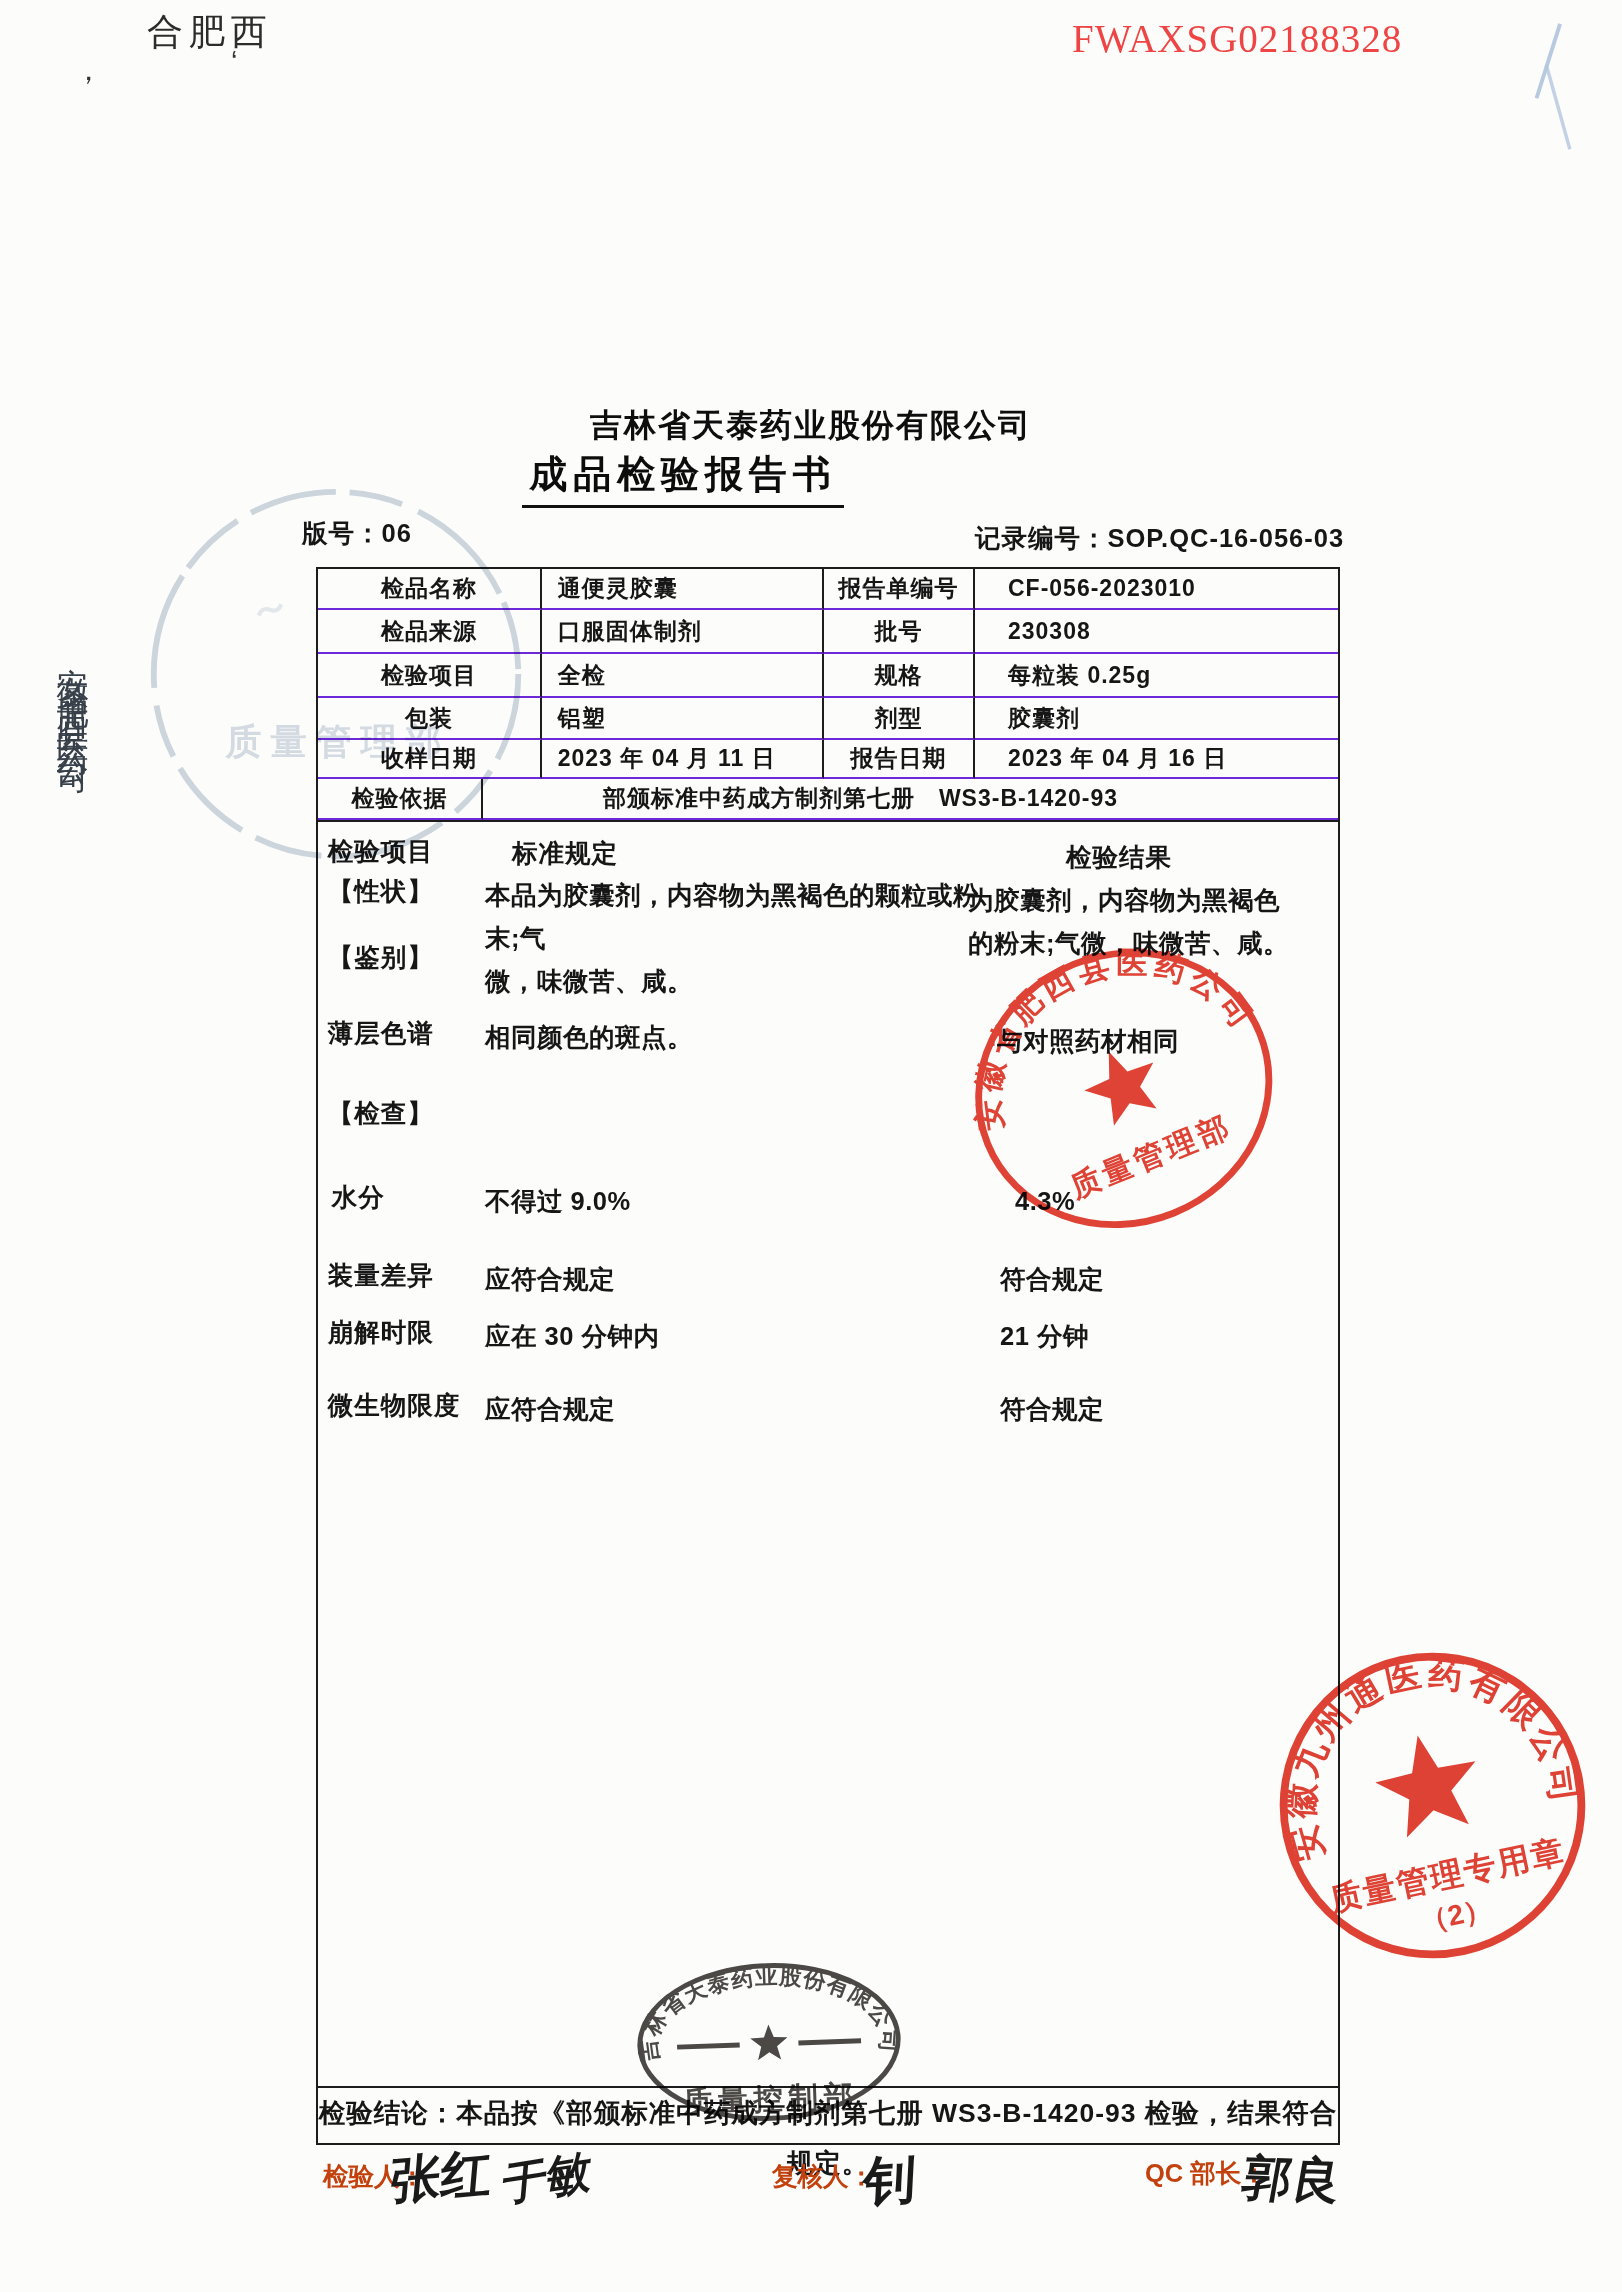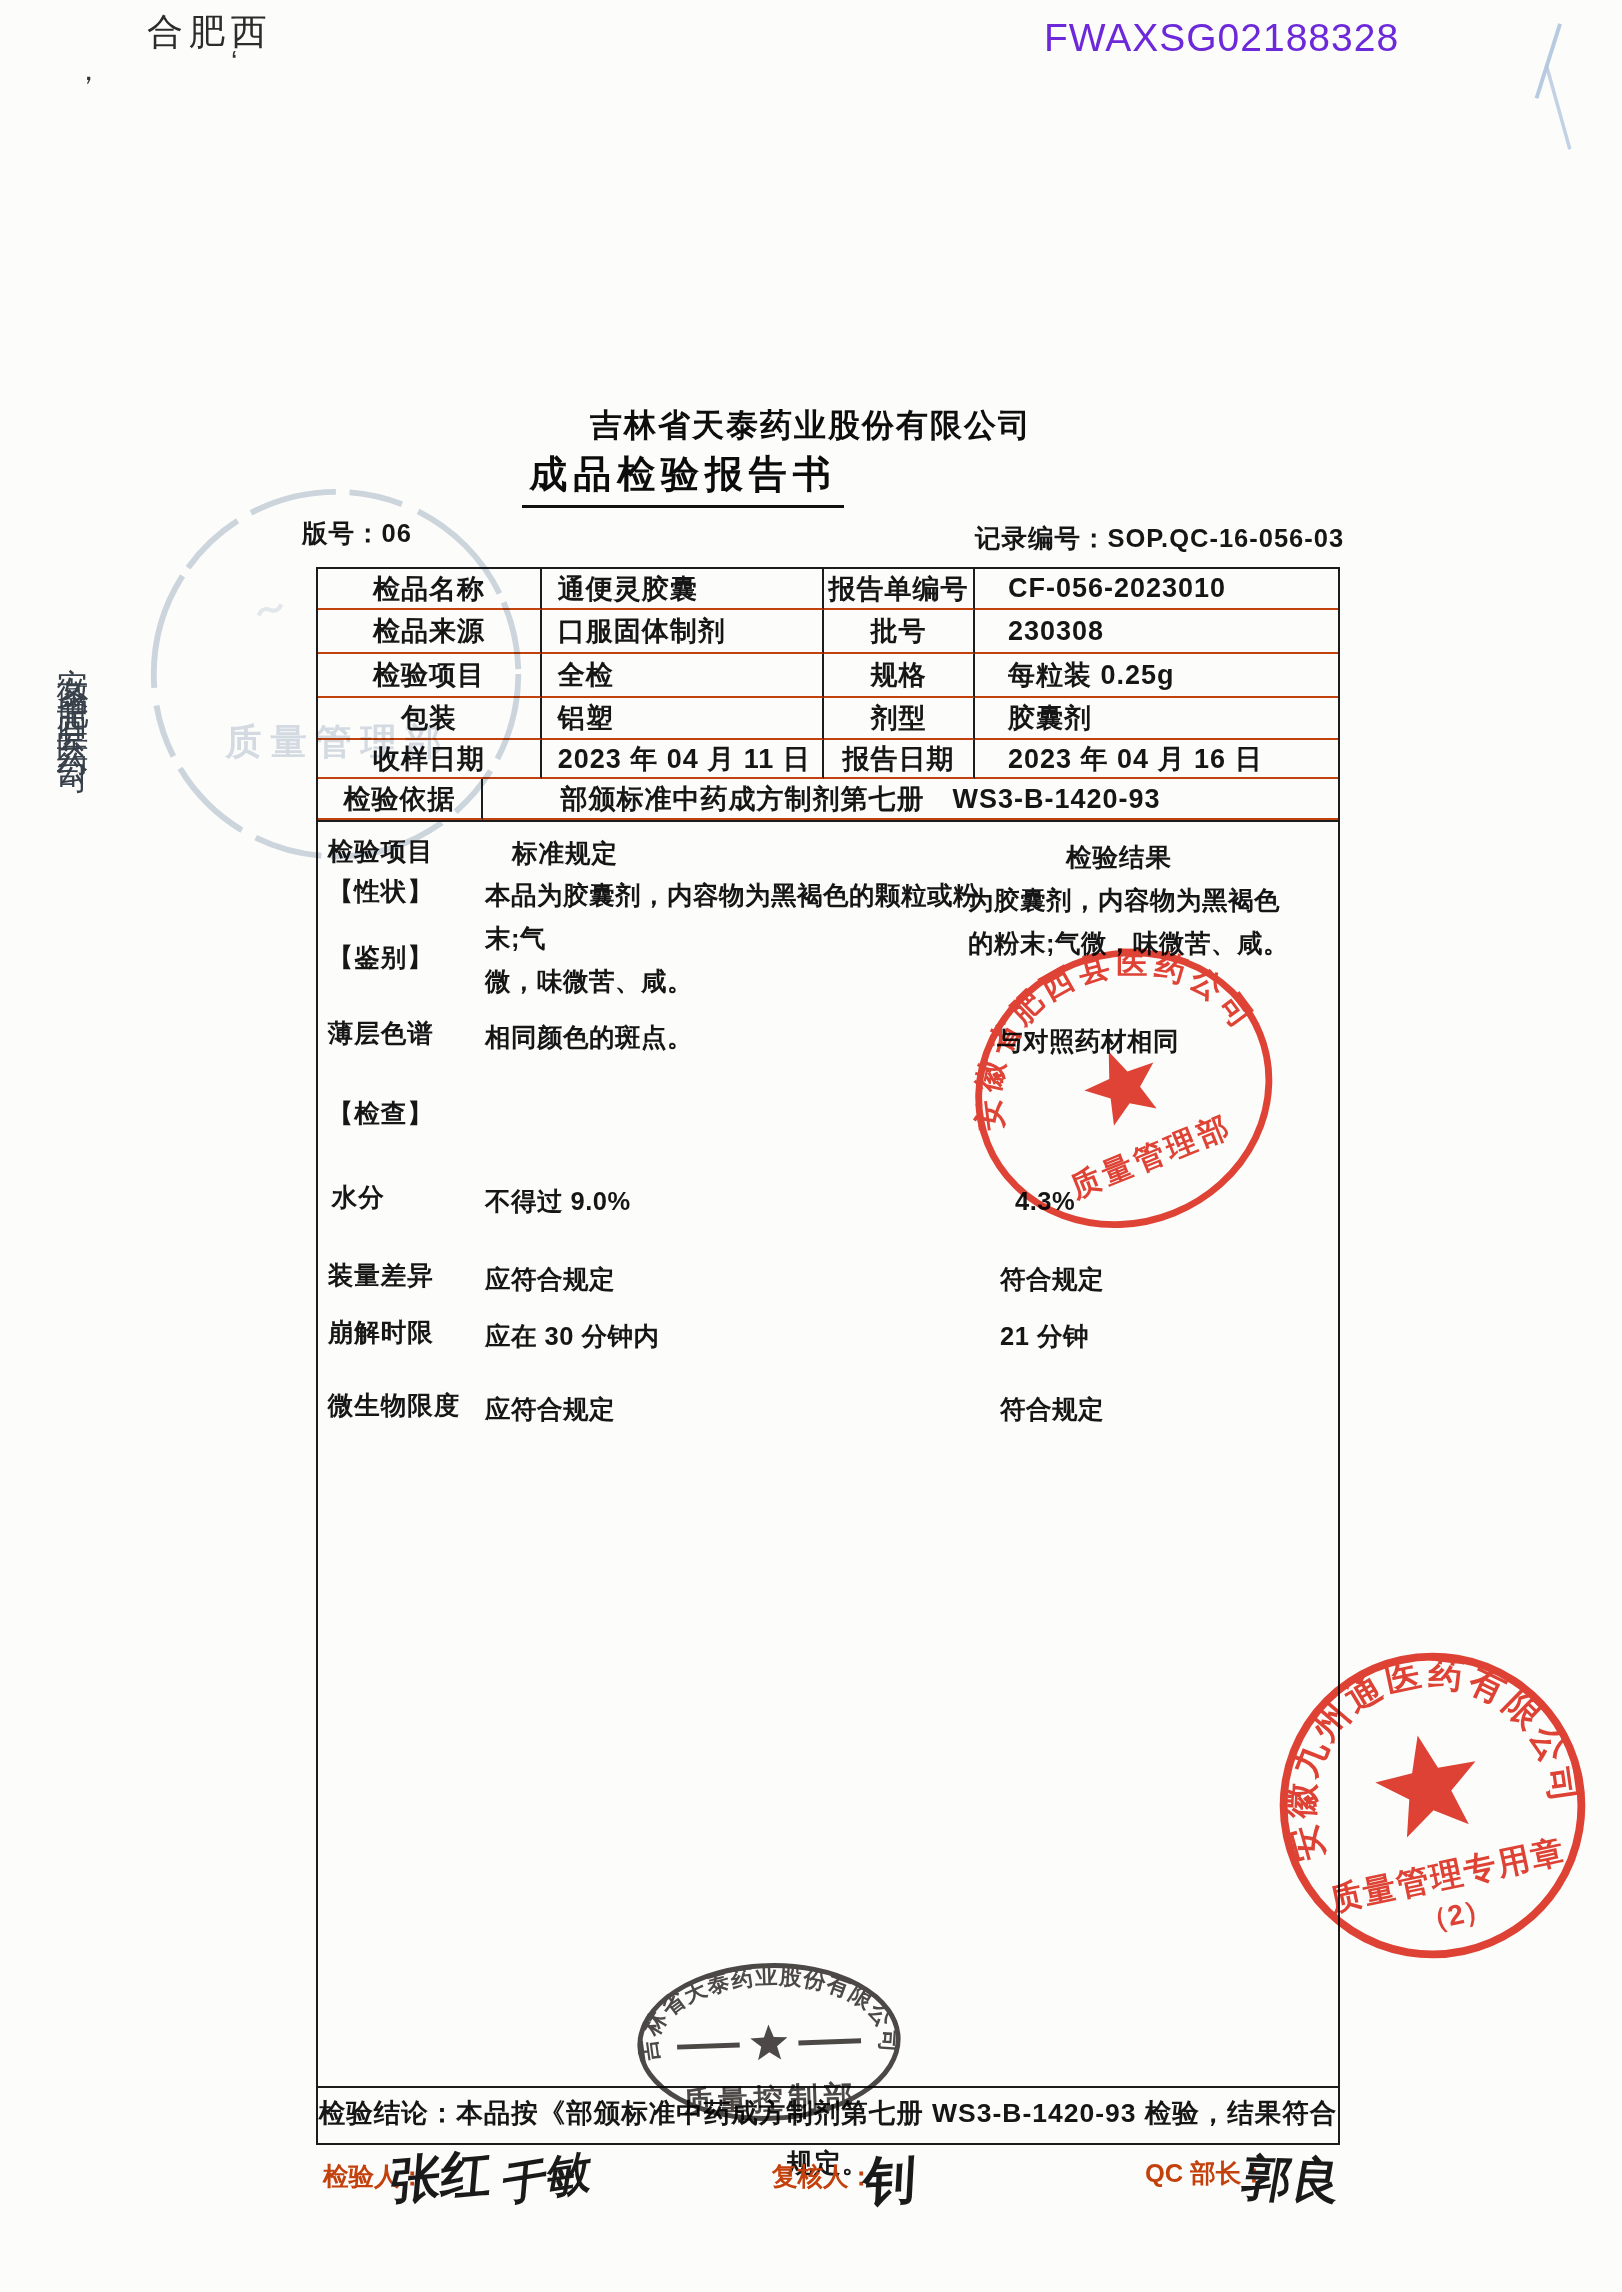--- a/index.html
+++ b/index.html
@@ -7,42 +7,42 @@
     position:relative;width:1622px;height:2293px;margin:0 auto;
     background:#fcfcfb;overflow:hidden;
     font-family:"Liberation Sans",sans-serif;color:#161616;
   }
   .abs{position:absolute;}
   .b{font-weight:700;}
   
   .hand-loc{left:147px;top:7.8px;font-family:"Liberation Serif",serif;font-size:36px;letter-spacing:5.9px;color:#2c2c2c;}
   .ink-dot1{left:74px;top:51px;font-size:29px;color:#333;}
   .ink-dot2{left:231px;top:45px;font-size:29px;color:#333;}
-  .code1{left:1044px;top:15.7px;width:451px;text-align:left;font-family:Liberation Sans, sans-serif;font-size:39px;color:#6d28d9;letter-spacing:1px;}
+  .code1{left:1072px;top:15.7px;width:451px;text-align:left;font-family:Liberation Serif, serif;font-size:39px;color:#ef4444;letter-spacing:1px;}
   .code2{left:1110px;top:84px;width:451px;text-align:left;font-family:"Liberation Serif",serif;font-size:37px;color:#242424;letter-spacing:1px;}
   .side-vert{
     left:51px;top:642px;height:461px;
     writing-mode:vertical-rl;text-orientation:upright;
     font-family:"Liberation Serif",serif;font-size:32px;letter-spacing:10.8px;color:#38404a;
   }
   .company{left:0;top:404px;width:1622px;text-align:center;font-size:32px;letter-spacing:2px;color:#0e0e0e;}
   .rpt-title-wrap{left:0;top:449px;width:1366px;text-align:center;}
   .rpt-title{display:inline-block;font-size:38px;font-weight:700;letter-spacing:5.9px;color:#0c0c0c;
     border-bottom:3.9px solid #111;padding:0 7.8px 4.9px 7.8px;}
   .version{left:302px;top:516px;font-size:25.5px;letter-spacing:1px;}
   .recordno{left:975px;top:521px;font-size:25.5px;letter-spacing:1px;}
 
   
   .tbl{
     position:absolute;left:316px;top:567px;width:1020px;height:1574px;
     border:2.9px solid #1c1c1c;
   }
   .info-grid{display:grid;grid-template-columns:224px 282px 151px auto;grid-template-rows:41px 44px 44px 42px 39px;}
-  .cell{border-right:2px solid #1c1c1c;border-bottom:2px solid #c2410c;
-    font-size:27px;font-weight:700;display:flex;align-items:center;letter-spacing:1px;overflow:hidden;}
+  .cell{border-right:2px solid #1c1c1c;border-bottom:2px solid #6d28d9;
+    font-size:23px;font-weight:700;display:flex;align-items:center;letter-spacing:1px;overflow:hidden;}
   .cell.lastcol{border-right:none;}
   .cell.lab{justify-content:center;}
   .cell.val{padding-left:15.7px;}
   .cell.val2{padding-left:33px;}
   .basis-row{display:grid;grid-template-columns:165px auto;height:41px;border-bottom:2px solid #1c1c1c;}
   .basis-row .lab{border-right:2px solid #1c1c1c;}
   .basis-row .val{justify-content:center;padding-right:118px;padding-left:18px;}
   .results{position:relative;height:1264px;}
   .r-item{position:absolute;font-size:25.5px;font-weight:700;letter-spacing:1px;white-space:nowrap;}
   .r-spec{position:absolute;left:167px;width:495px;font-size:25.5px;font-weight:700;line-height:43px;letter-spacing:0.5px;}

